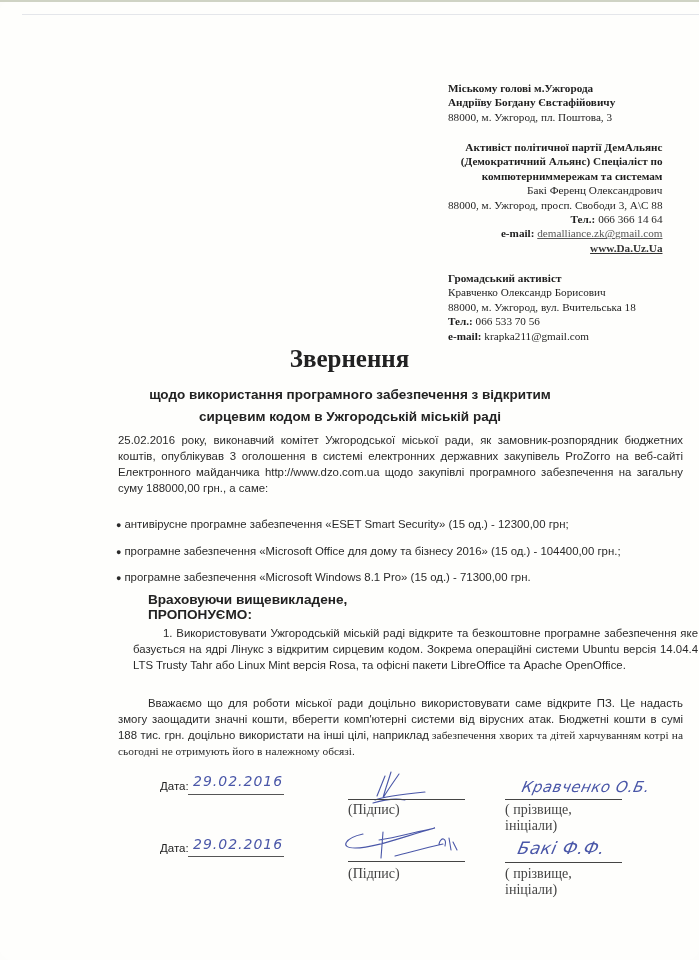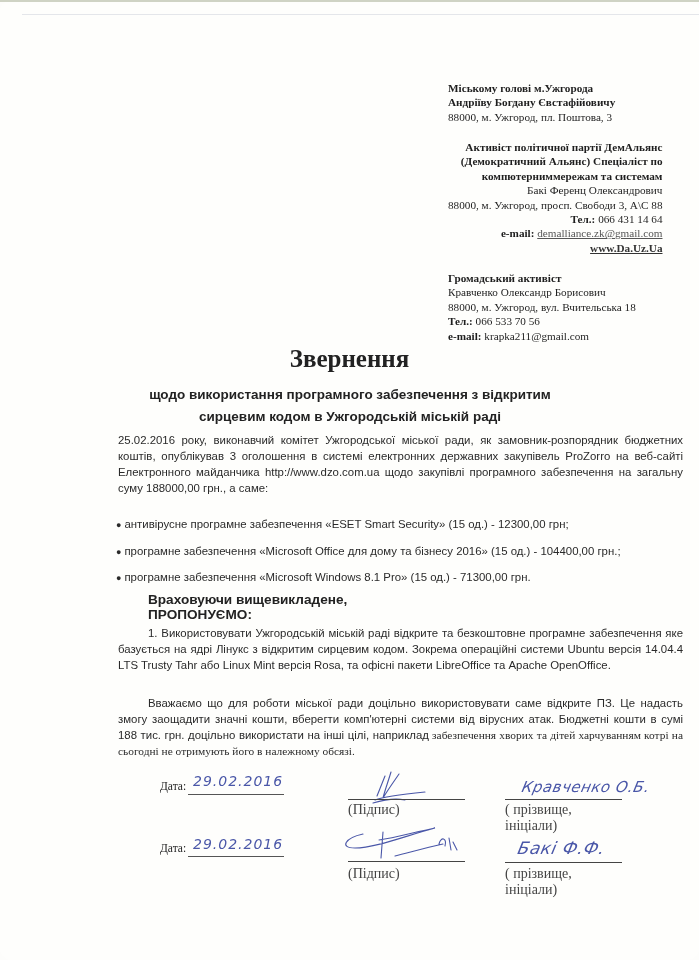--- a/index.html
+++ b/index.html
@@ -105,36 +105,36 @@
       font-family: "Liberation Sans", sans-serif;
       font-weight: bold;
       font-size: 13.6px;
       line-height: 16px;
       color: #222;
     }
     .heading-1 { top: 592px; }
     .heading-2 { top: 607px; }
 
     .para-1 {
-      left: 118px; width: 565px; top: 625px;
+      left: 133px; width: 565px; top: 625px;
       text-indent: 30px;
       text-align-last: left;
     }
     .para-2 {
       left: 118px; width: 565px; top: 695px;
       text-indent: 30px;
     }
     .serif-tail {
       font-family: "Liberation Serif", serif;
     }
 
     
     .date-label {
       position: absolute;
-      font-family: Liberation Serif, serif;
+      font-family: Liberation Sans, sans-serif;
       font-size: 11.5px;
       color: #222;
     }
     .date-label-1 { left: 160px; top: 780px; }
     .date-label-2 { left: 160px; top: 842px; }
     .date-value {
       position: absolute;
       font-family: "DejaVu Sans", sans-serif;
       font-size: 14px;
       color: #4a57a8;
@@ -205,21 +205,21 @@
     <div class="b">Андріїву Богдану Євстафійовичу</div>
     <div>88000, м. Ужгород, пл. Поштова, 3</div>
   </div>
 
   <div class="addr addr-2" style="top:140px">
     <div class="b">Активіст політичної партії ДемАльянс</div>
     <div class="b">(Демократичний Альянс) Спеціаліст по</div>
     <div class="b">компютерниммережам та  системам</div>
     <div>Бакі Ференц Олександрович</div>
     <div>88000, м. Ужгород, просп. Свободи 3, А\С 88</div>
-    <div><span class="b">Тел.:</span><span> 066 431 14 64</span></div>
+    <div><span class="b">Тел.:</span><span> 066 366 14 64</span></div>
     <div><span class="b">e-mail:</span> <span class="u">demalliance.zk@gmail.com</span></div>
     <div><span class="u b" style="color:#333">www.Da.Uz.Ua</span></div>
   </div>
 
   <div class="addr addr-3">
     <div class="b">Громадський активіст</div>
     <div>Кравченко Олександр Борисович</div>
     <div>88000, м. Ужгород, вул. Вчительська 18</div>
     <div><span class="b">Тел.:</span><span> 066 533 70 56</span></div>
     <div><span class="b">e-mail:</span><span> krapka211@gmail.com</span></div>

